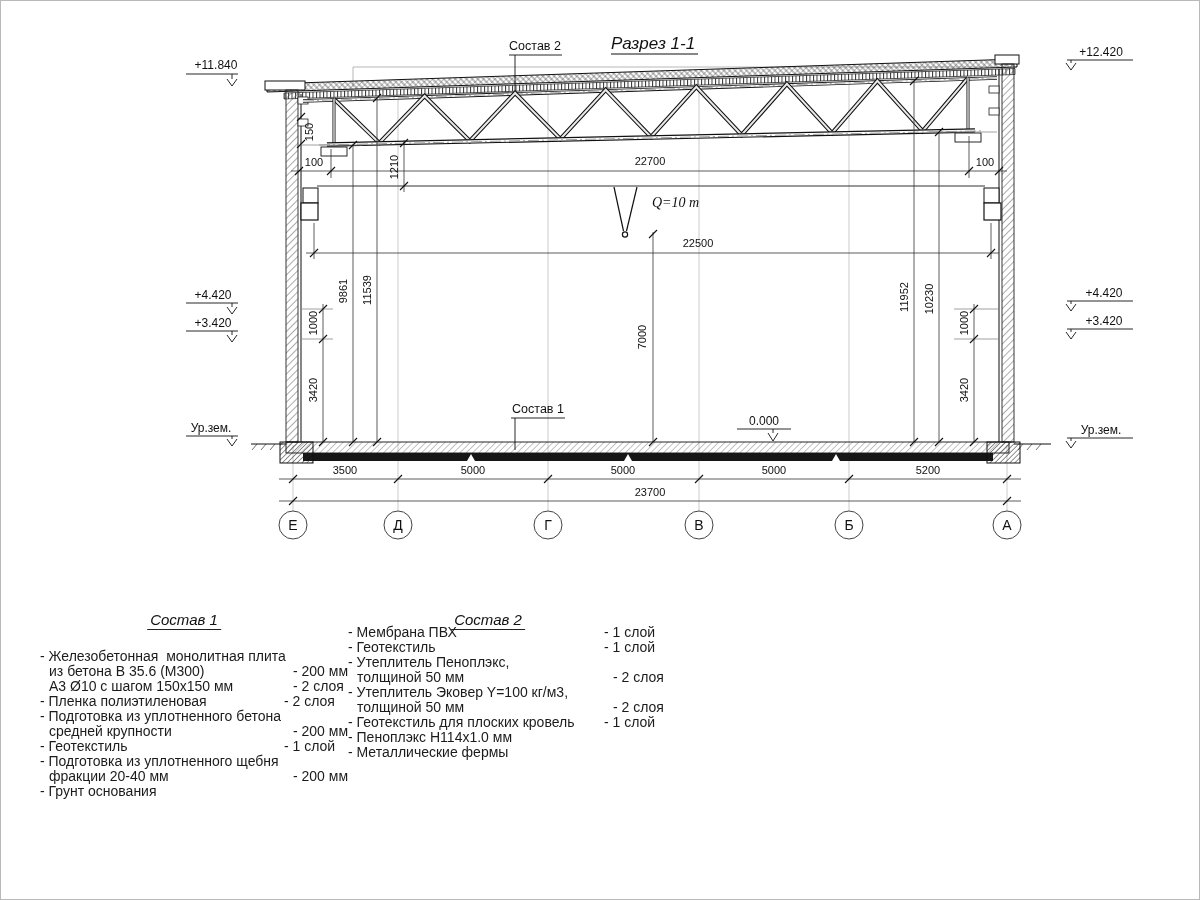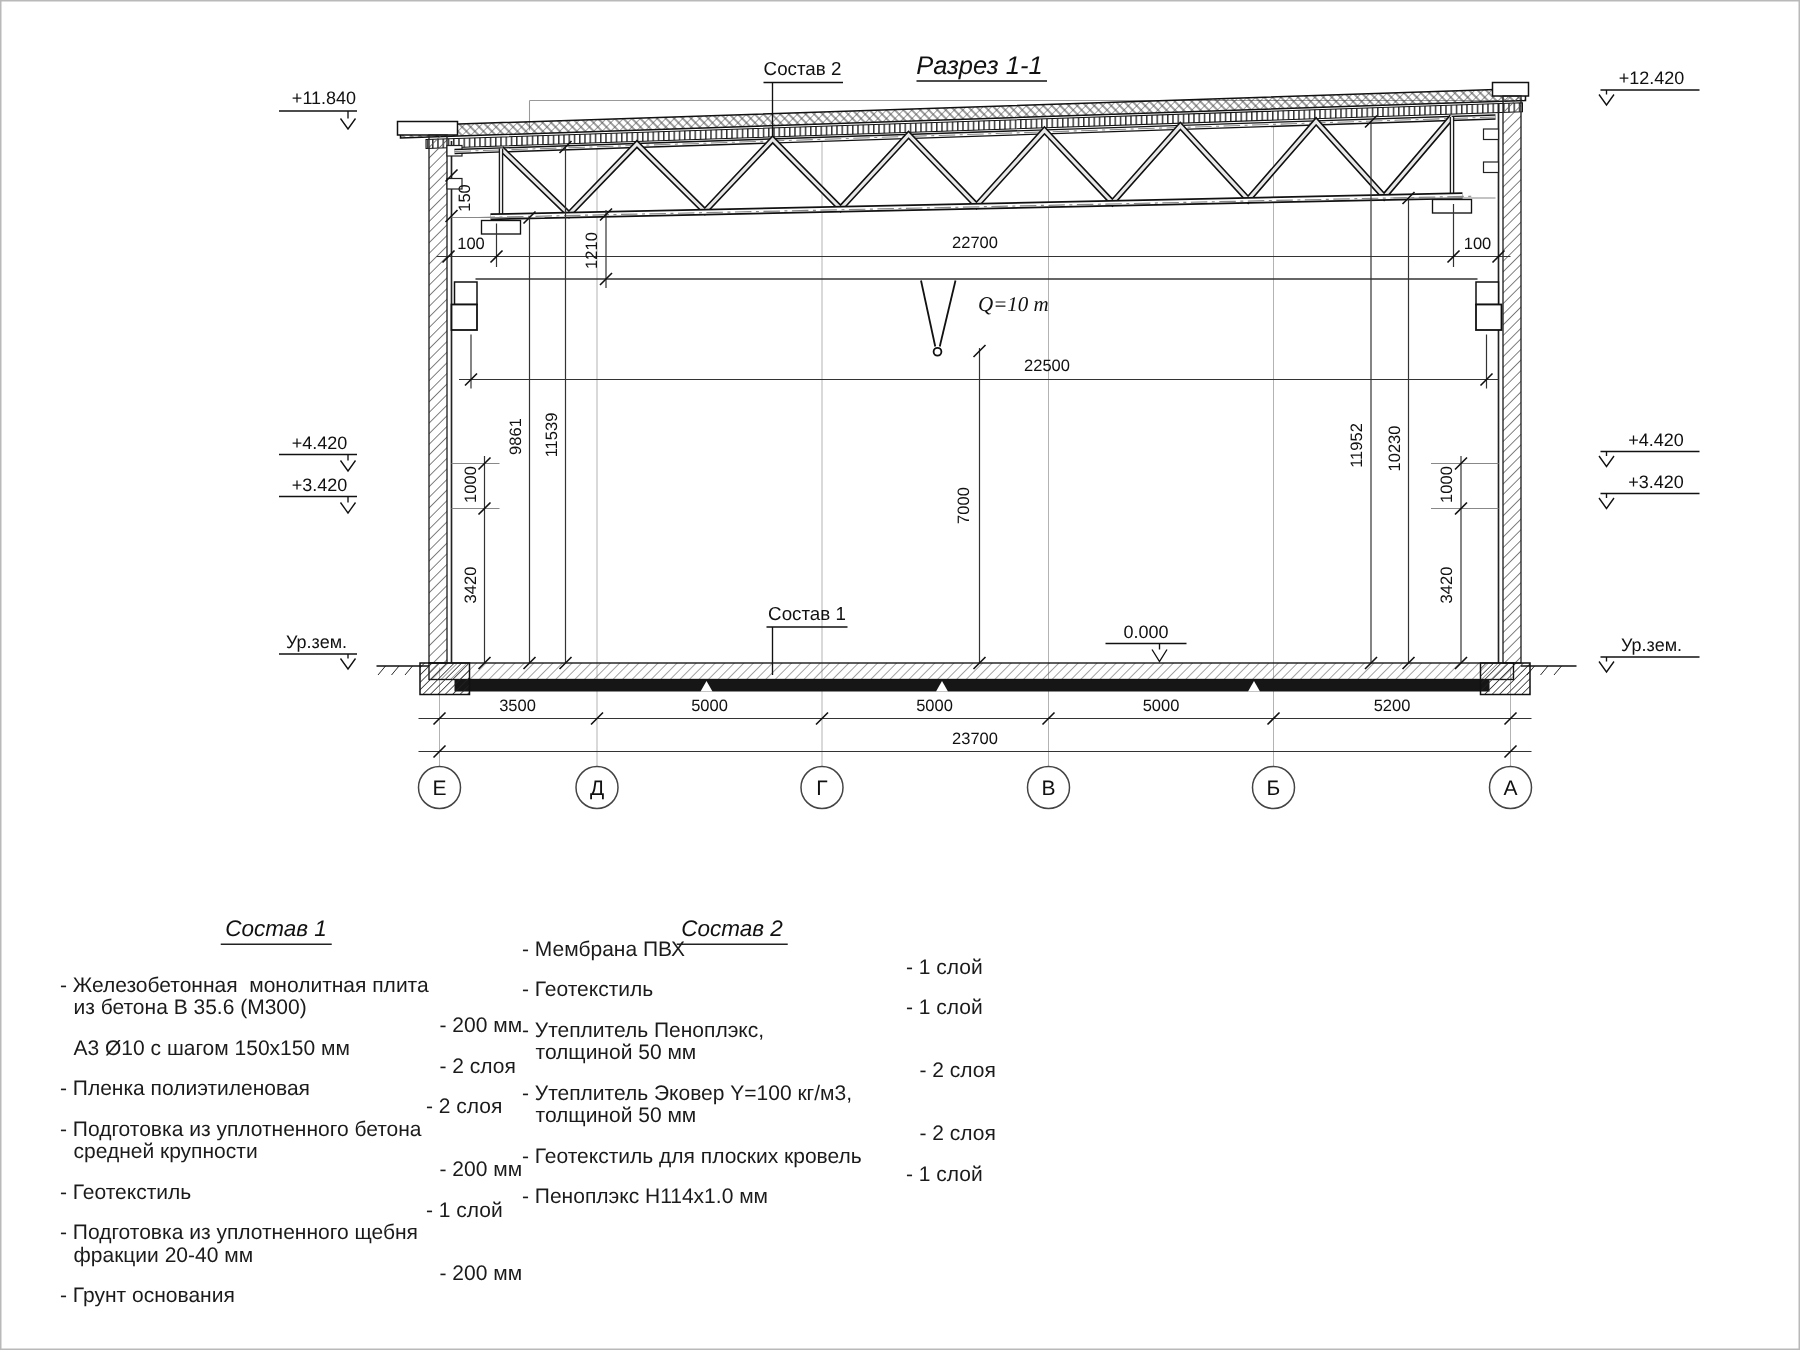--- a/index.html
+++ b/index.html
@@ -12,21 +12,21 @@
   .dim{font-size:11px;fill:#111;}
   .elev{font-size:12px;fill:#111;}
   .axisletter{font-size:14px;fill:#111;}
   .callout{font-size:12.5px;fill:#111;}
   .dwg-title{font-size:17px;font-style:italic;fill:#111;}
   .crane-q{font-size:14px;font-style:italic;font-family:"Liberation Serif", serif;fill:#111;}
   .legend{position:absolute;font-size:14px;line-height:15px;color:#1b1b1b;}
   .legend-row{display:flex;}
   .legend-text{flex:0 0 auto;white-space:pre;}
   .legend-text.cont{padding-left:9px;}
-  .legend-val{white-space:pre;margin-top:12px;}
+  .legend-val{white-space:pre;}
   #legend1-rows .legend-text{width:244px;}
   #legend2-rows .legend-text{width:256px;}
   .legend-title{
     position:absolute;transform:translateX(-50%);
     font-size:15px;font-style:italic;color:#111;
     border-bottom:1px solid #222;padding:0 3px 1px 3px;
   }
 </style>
 </head>
 <body>
@@ -418,15 +418,19 @@
         <span class="legend-val">- 2 слоя</span>
       </div>
       <div class="legend-row">
         <span class="legend-text">- Геотекстиль для плоских кровель</span>
         <span class="legend-val">- 1 слой</span>
       </div>
       <div class="legend-row">
         <span class="legend-text">- Пеноплэкс Н114х1.0 мм</span>
         <span class="legend-val"></span>
       </div>
+      <div class="legend-row">
+        <span class="legend-text">- Металлические фермы</span>
+        <span class="legend-val"></span>
+      </div>
     </div>
 
 </div>
 
 </body></html>

